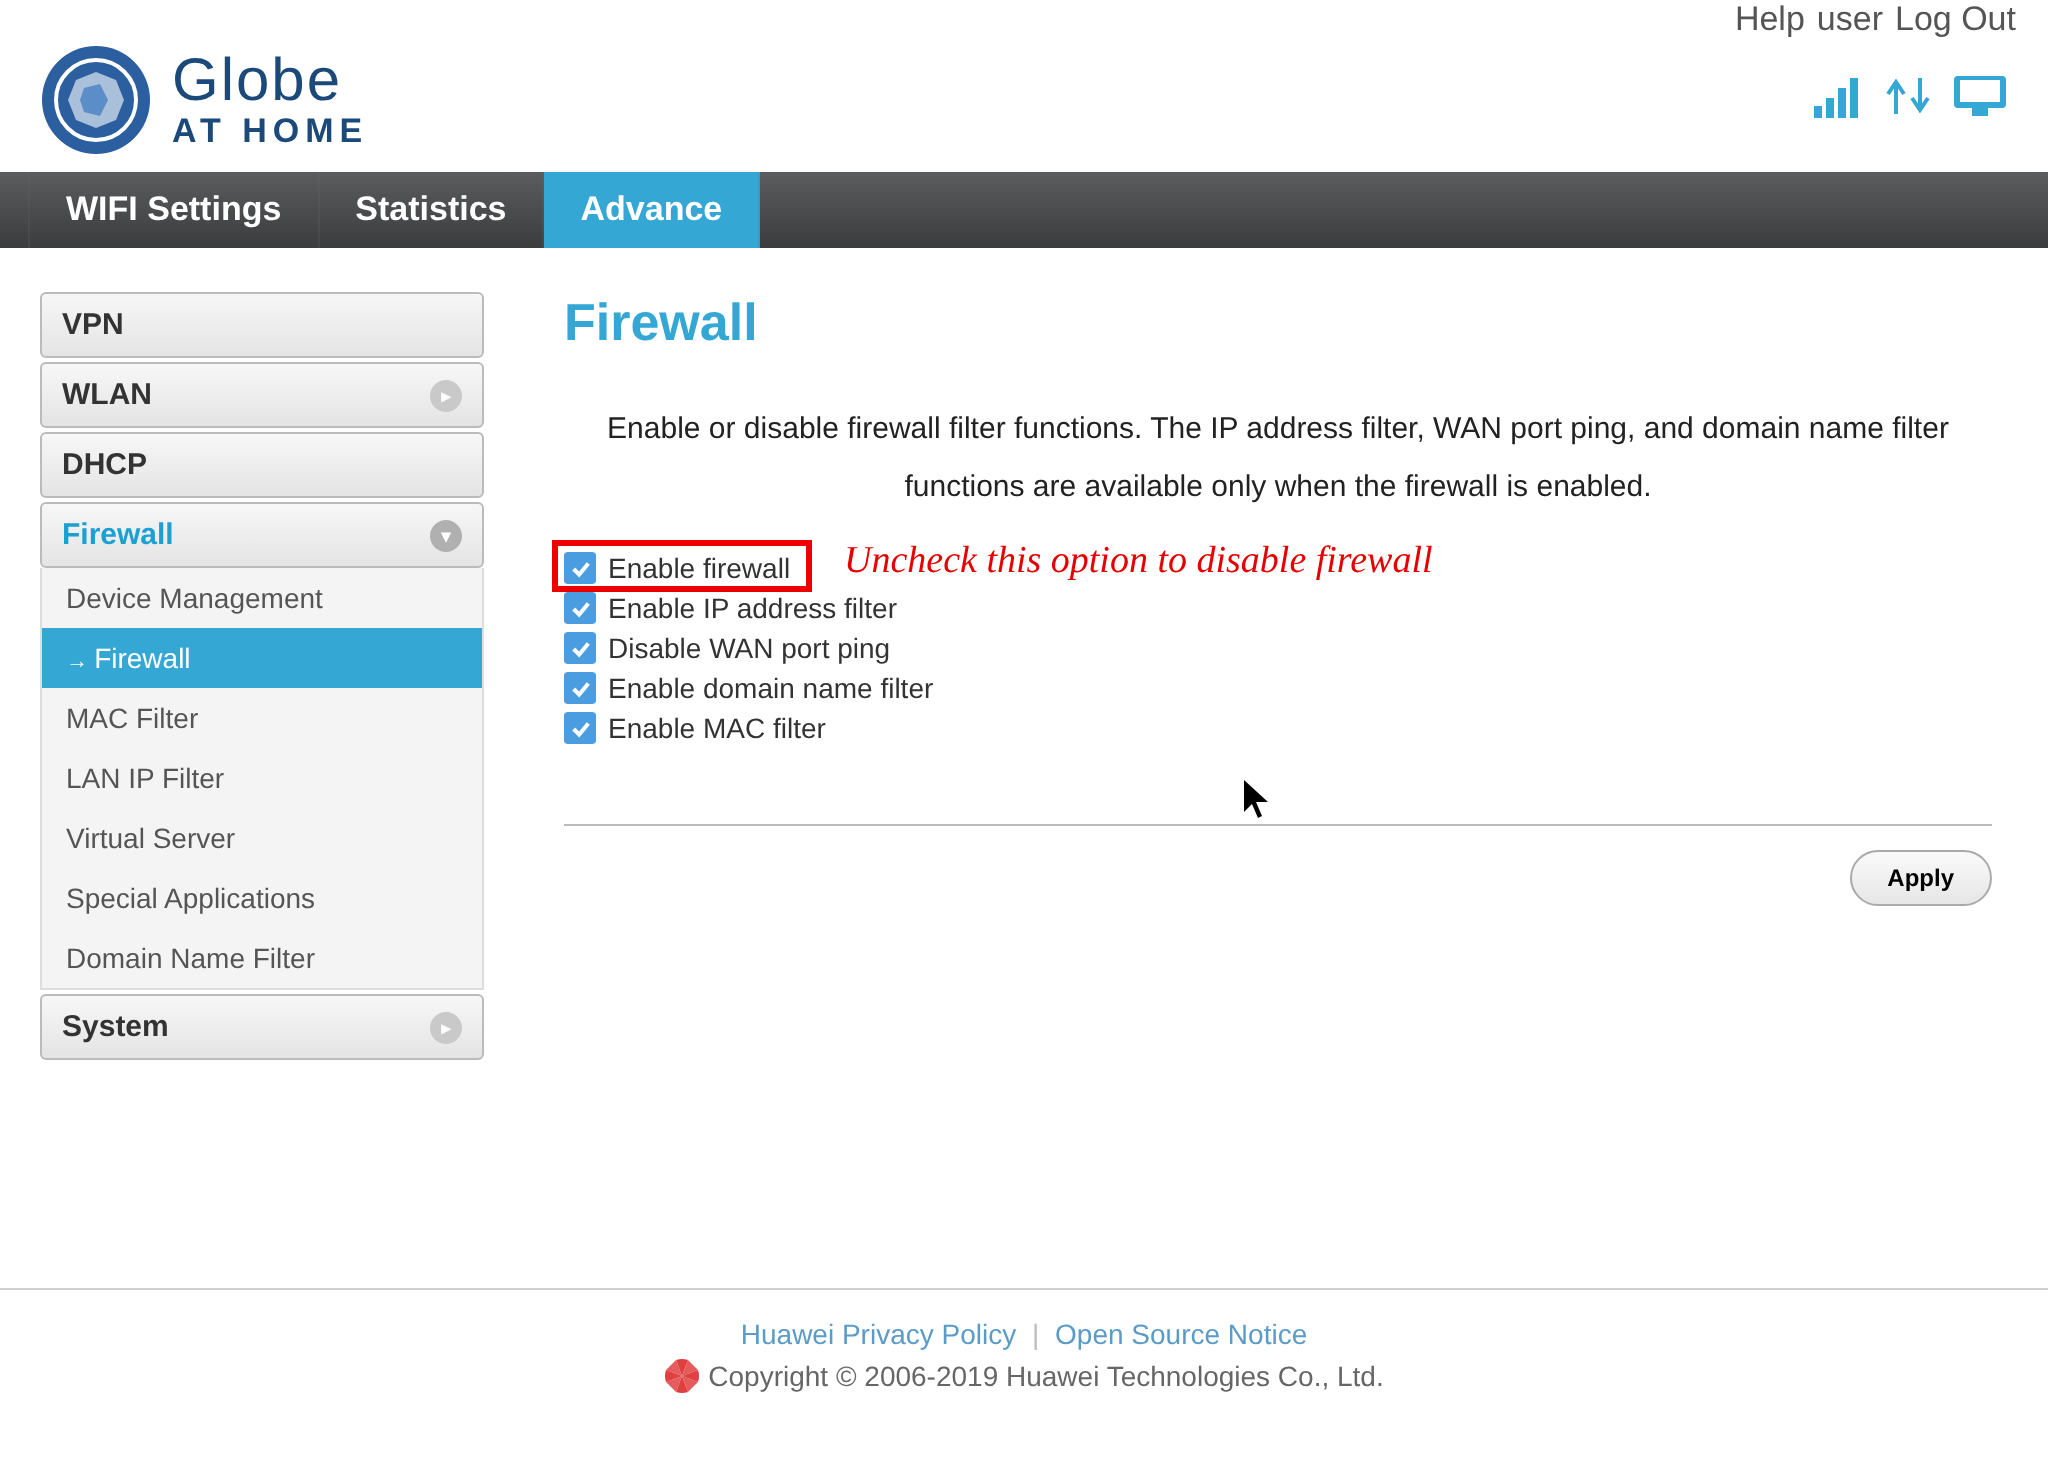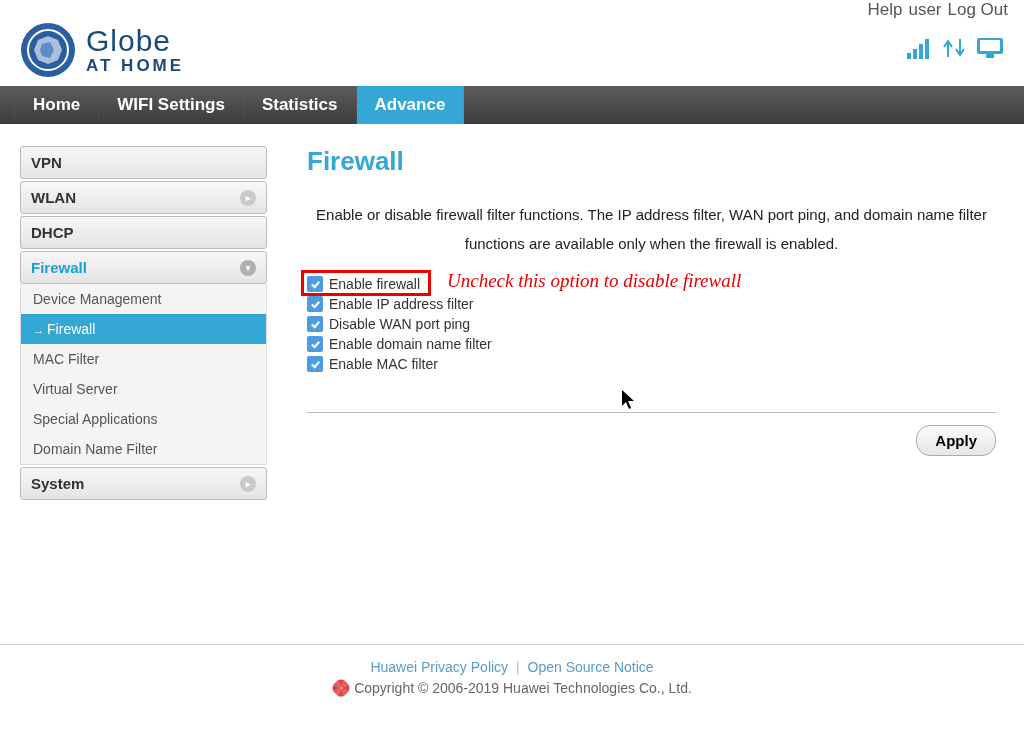--- a/index.html
+++ b/index.html
@@ -15,41 +15,41 @@
   .brand-name { font-size: 30px; color: #1b4a7a; letter-spacing: 1px; }
   .brand-sub { font-size: 17px; color: #1b4a7a; font-weight: bold; letter-spacing: 3px; margin-top: -2px; }
   .status-icons { display: flex; align-items: flex-end; gap: 10px; padding-bottom: 4px; }
   
   .nav { background: linear-gradient(#5a5c5e, #3a3c3e); height: 38px; display: flex; align-items: stretch; padding-left: 14px; }
   .nav-item { color: #fff; font-size: 17px; font-weight: bold; padding: 0 18px; display: flex; align-items: center; cursor: pointer; border-right: 1px solid #6a6c6e33; }
   .nav-item:first-child { border-left: 1px solid #6a6c6e33; }
   .nav-item.active { background: #34a7d4; }
   
   .body { display: flex; padding: 22px 12px 60px 20px; min-height: 520px; }
-  .sidebar { width: 247px; flex-shrink: 0; }
+  .sidebar { width: 222px; flex-shrink: 0; }
   .side-group { border: 1px solid #bbb; background: linear-gradient(#f7f7f7, #e4e4e4); padding: 7px 10px; font-weight: bold; font-size: 15px; color: #333; border-radius: 3px; margin-bottom: 2px; display: flex; justify-content: space-between; align-items: center; cursor: pointer; }
   .side-group.active { color: #1aa1d1; }
   .chev { width: 16px; height: 16px; border-radius: 50%; background: #c9c9c9; display: inline-flex; align-items: center; justify-content: center; font-size: 9px; color: #fff; }
   .side-sub { background: #f4f4f4; border: 1px solid #ddd; border-top: none; margin-top: -2px; margin-bottom: 2px; }
   .side-sub-item { padding: 7px 12px; font-size: 14px; color: #555; cursor: pointer; }
   .side-sub-item.active { background: #34a7d4; color: #fff; }
   .side-sub-item.active::before { content: "→ "; font-size: 11px; }
   
   .content { flex: 1; padding: 0 16px 0 40px; }
   .page-title { color: #34a7d4; font-size: 26px; font-weight: bold; margin-bottom: 24px; }
   .desc { font-size: 15px; color: #222; line-height: 1.9; margin-bottom: 18px; text-align: center; }
   .checks { position: relative; margin-bottom: 20px; }
   .check-row { display: flex; align-items: flex-end; margin-bottom: 4px; font-size: 14px; color: #333; }
   .cbox { width: 16px; height: 16px; background: #4a9de0; border-radius: 2px; margin-right: 6px; display: inline-flex; align-items: center; justify-content: center; }
   .cbox svg { width: 11px; height: 11px; }
   .highlight-box { position: absolute; top: -6px; left: -6px; width: 130px; height: 26px; border: 3px solid #e00; pointer-events: none; }
   .annotation { position: absolute; top: -6px; left: 140px; font-family: "Comic Sans MS", cursive; font-style: italic; font-size: 19px; color: #e60000; white-space: nowrap; }
   .hr { border: none; border-top: 1px solid #bbb; margin-top: 40px; }
   .apply-row { display: flex; justify-content: flex-end; margin-top: 12px; }
-  .apply-btn { background: linear-gradient(#fafafa, #e6e6e6); border: 1px solid #aaa; border-radius: 14px; padding: 6px 18px; font-weight: bold; font-size: 15px; cursor: pointer; }
+  .apply-btn { background: linear-gradient(#fafafa, #e6e6e6); border: 1px solid #aaa; border-radius: 14px; padding: 6px 18px; font-weight: bold; font-size: 12px; cursor: pointer; }
   
   .footer { border-top: 1px solid #d0d0d0; text-align: center; padding: 14px 0 20px 0; font-size: 14px; color: #666; }
   .footer-links a { color: #5a9bc8; text-decoration: none; }
   .footer-sep { color: #bbb; margin: 0 4px; }
   .footer-cp { margin-top: 4px; display: flex; align-items: center; justify-content: center; gap: 4px; }
   .huawei-logo { display: inline-block; width: 18px; height: 18px; }
   
   .cursor { position: absolute; left: 622px; top: 390px; font-size: 16px; pointer-events: none; }
 </style>
 </head>
@@ -87,21 +87,20 @@
     </svg>
     <svg width="28" height="22" viewBox="0 0 28 22">
       <rect x="1" y="1" width="26" height="16" rx="2" fill="#34a7d4"></rect>
       <rect x="4" y="3" width="20" height="11" fill="#fff"></rect>
       <rect x="10" y="17" width="8" height="4" fill="#34a7d4"></rect>
     </svg>
   </div>
 </div>
 
 <div class="nav">
-  <div class="nav-item">Home</div>
   <div class="nav-item">WIFI Settings</div>
   <div class="nav-item">Statistics</div>
   <div class="nav-item active">Advance</div>
 </div>
 
 <div class="body">
   <div class="sidebar">
     <div class="side-group">
       <span>VPN</span>
     </div>
@@ -113,20 +112,21 @@
       <span>DHCP</span>
     </div>
     <div class="side-group active">
       <span>Firewall</span>
       <span class="chev" style="background:#b0b0b0">▾</span>
     </div>
     <div class="side-sub">
       <div class="side-sub-item">Device Management</div>
       <div class="side-sub-item active">Firewall</div>
       <div class="side-sub-item">MAC Filter</div>
+      <div class="side-sub-item">LAN IP Filter</div>
       <div class="side-sub-item">Virtual Server</div>
       <div class="side-sub-item">Special Applications</div>
       <div class="side-sub-item">Domain Name Filter</div>
     </div>
     <div class="side-group">
       <span>System</span>
       <span class="chev">▸</span>
     </div>
   </div>
 

